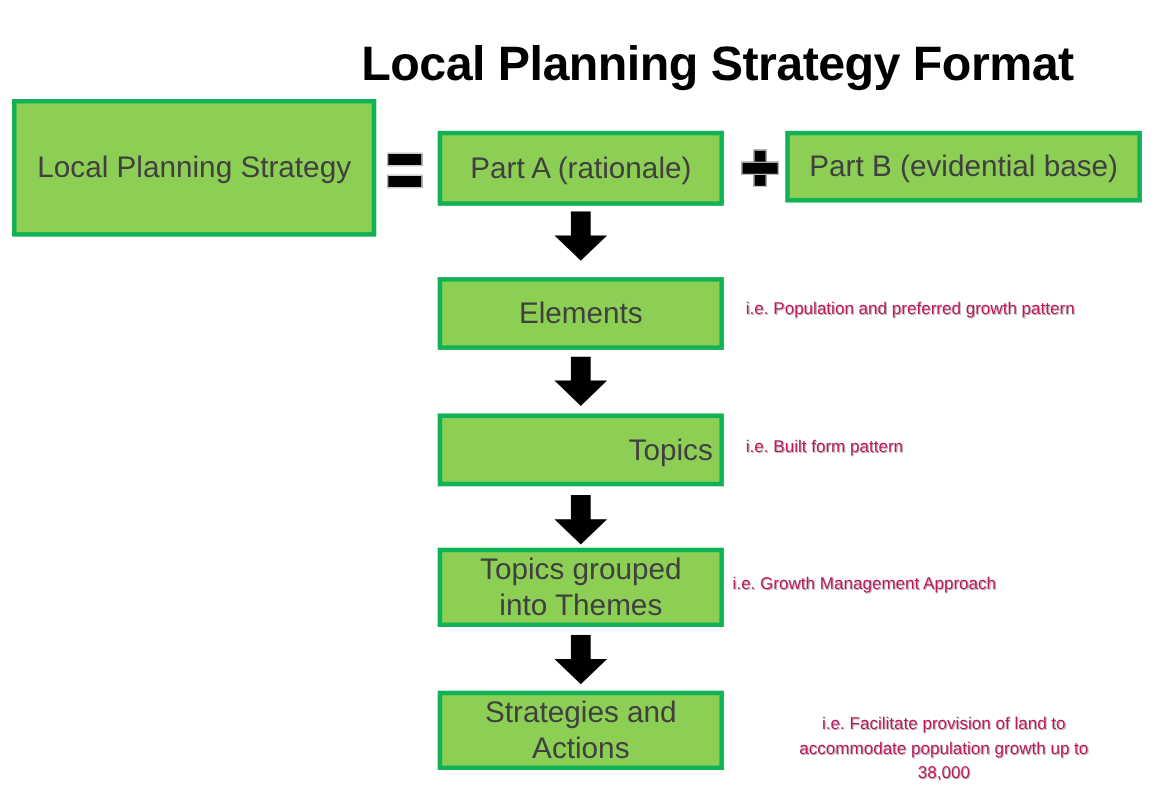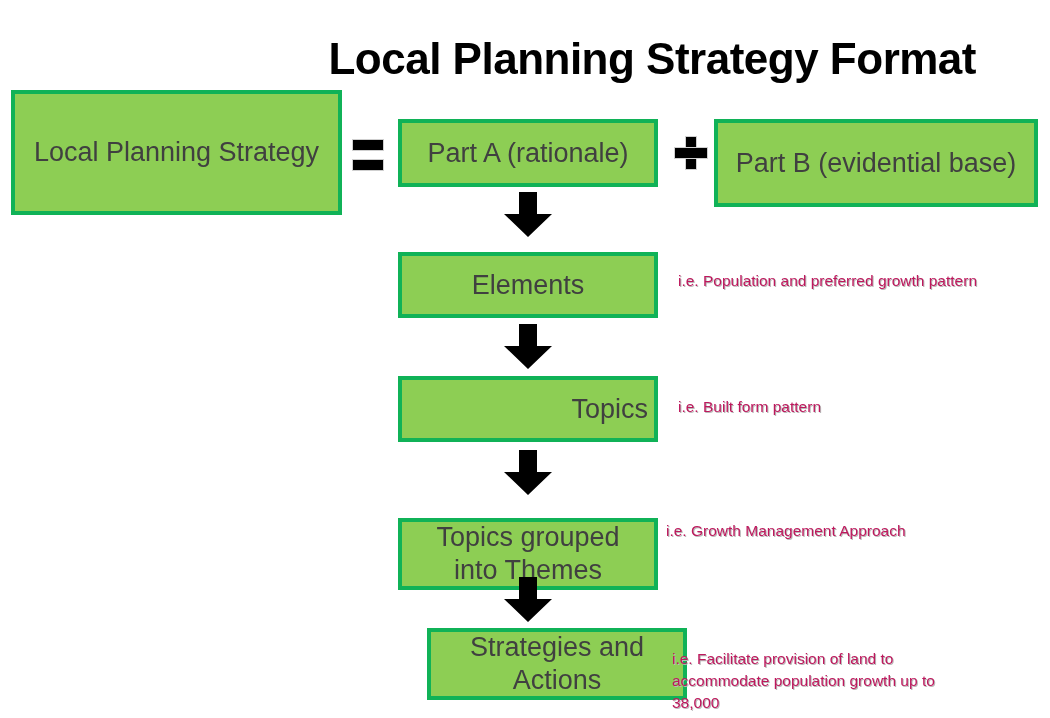--- a/index.html
+++ b/index.html
@@ -47,25 +47,25 @@
     font-family: "Liberation Sans", sans-serif;
     font-size: 27px;
     line-height: 33px;
     color: #404040;
     padding: 0 6px;
     white-space: pre-line;
   }
 
   #box-lps       { left: 11px;  top: 90px;  width: 331px; height: 125px; }
   #box-part-a    { left: 398px; top: 119px; width: 260px; height: 68px;  }
-  #box-part-b    { left: 714px; top: 119px; width: 324px; height: 88px;  }
+  #box-part-b    { left: 714px; top: 119px; width: 324px; height: 65px;  }
   #box-elements  { left: 398px; top: 252px; width: 260px; height: 66px;  }
   #box-topics    { left: 398px; top: 376px; width: 260px; height: 66px; justify-content: flex-end;  }
-  #box-themes    { left: 398px; top: 498px; width: 260px; height: 72px; margin-top: 20px;  }
-  #box-strategies{ left: 398px; top: 628px; width: 260px; height: 72px; margin-left: 29px;  }
+  #box-themes    { left: 398px; top: 498px; width: 260px; height: 72px;  }
+  #box-strategies{ left: 398px; top: 628px; width: 260px; height: 72px;  }
 
   
   .operator {
     position: absolute;
   }
   .equals-bar {
     position: absolute;
     background: #000000;
     border: 1px solid #cfcfcf;
     box-sizing: border-box;
@@ -107,21 +107,21 @@
     font-size: 15.5px;
     line-height: 22px;
     color: #be185d;
     text-align: center;
     text-shadow: 1px 1px 0 #b9b9b9;
     white-space: pre-line;
   }
   #note-elements   { left: 678px; top: 270px; width: 372px; text-align: left; }
   #note-topics     { left: 678px; top: 396px; width: 372px; text-align: left; }
   #note-themes     { left: 666px; top: 520px; width: 372px; text-align: left; }
-  #note-strategies { left: 672px; top: 648px; width: 372px; text-align: left; }
+  #note-strategies { left: 672px; top: 648px; width: 372px; text-align: center; }
 </style>
 </head>
 <body>
 
 <div id="diagram-title">Local Planning Strategy Format</div>
 
 <div class="node-box" id="box-lps">
   <span class="node-label">Local Planning Strategy</span>
 </div>
 

